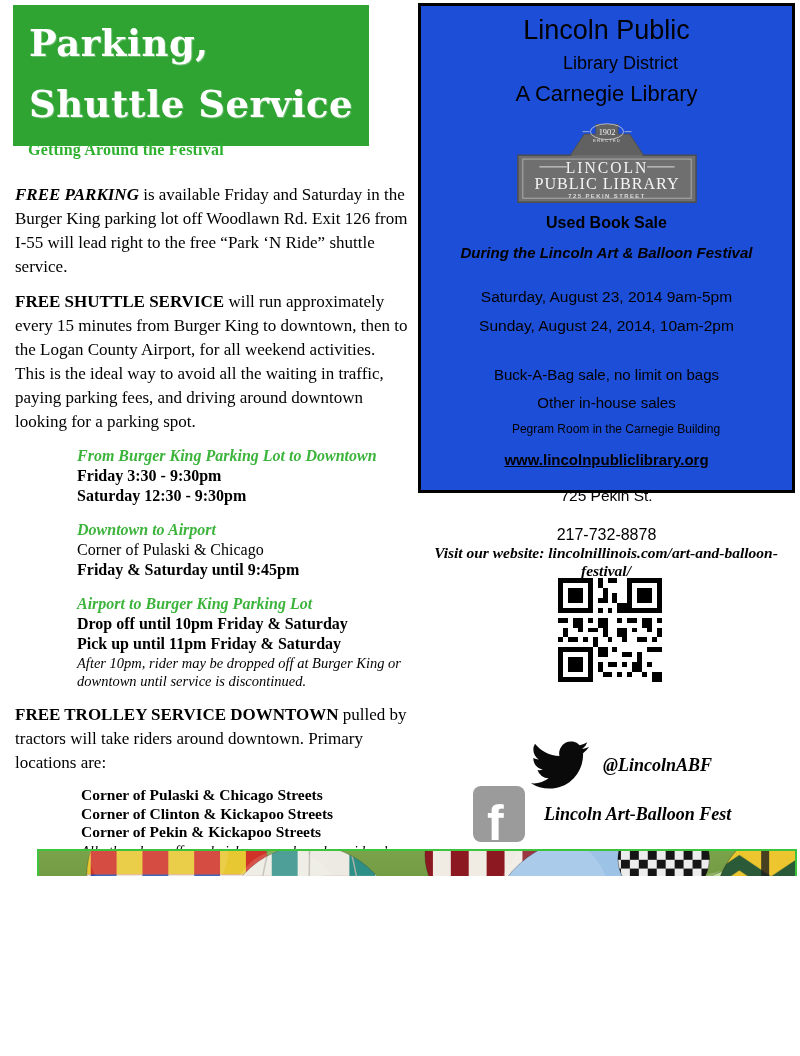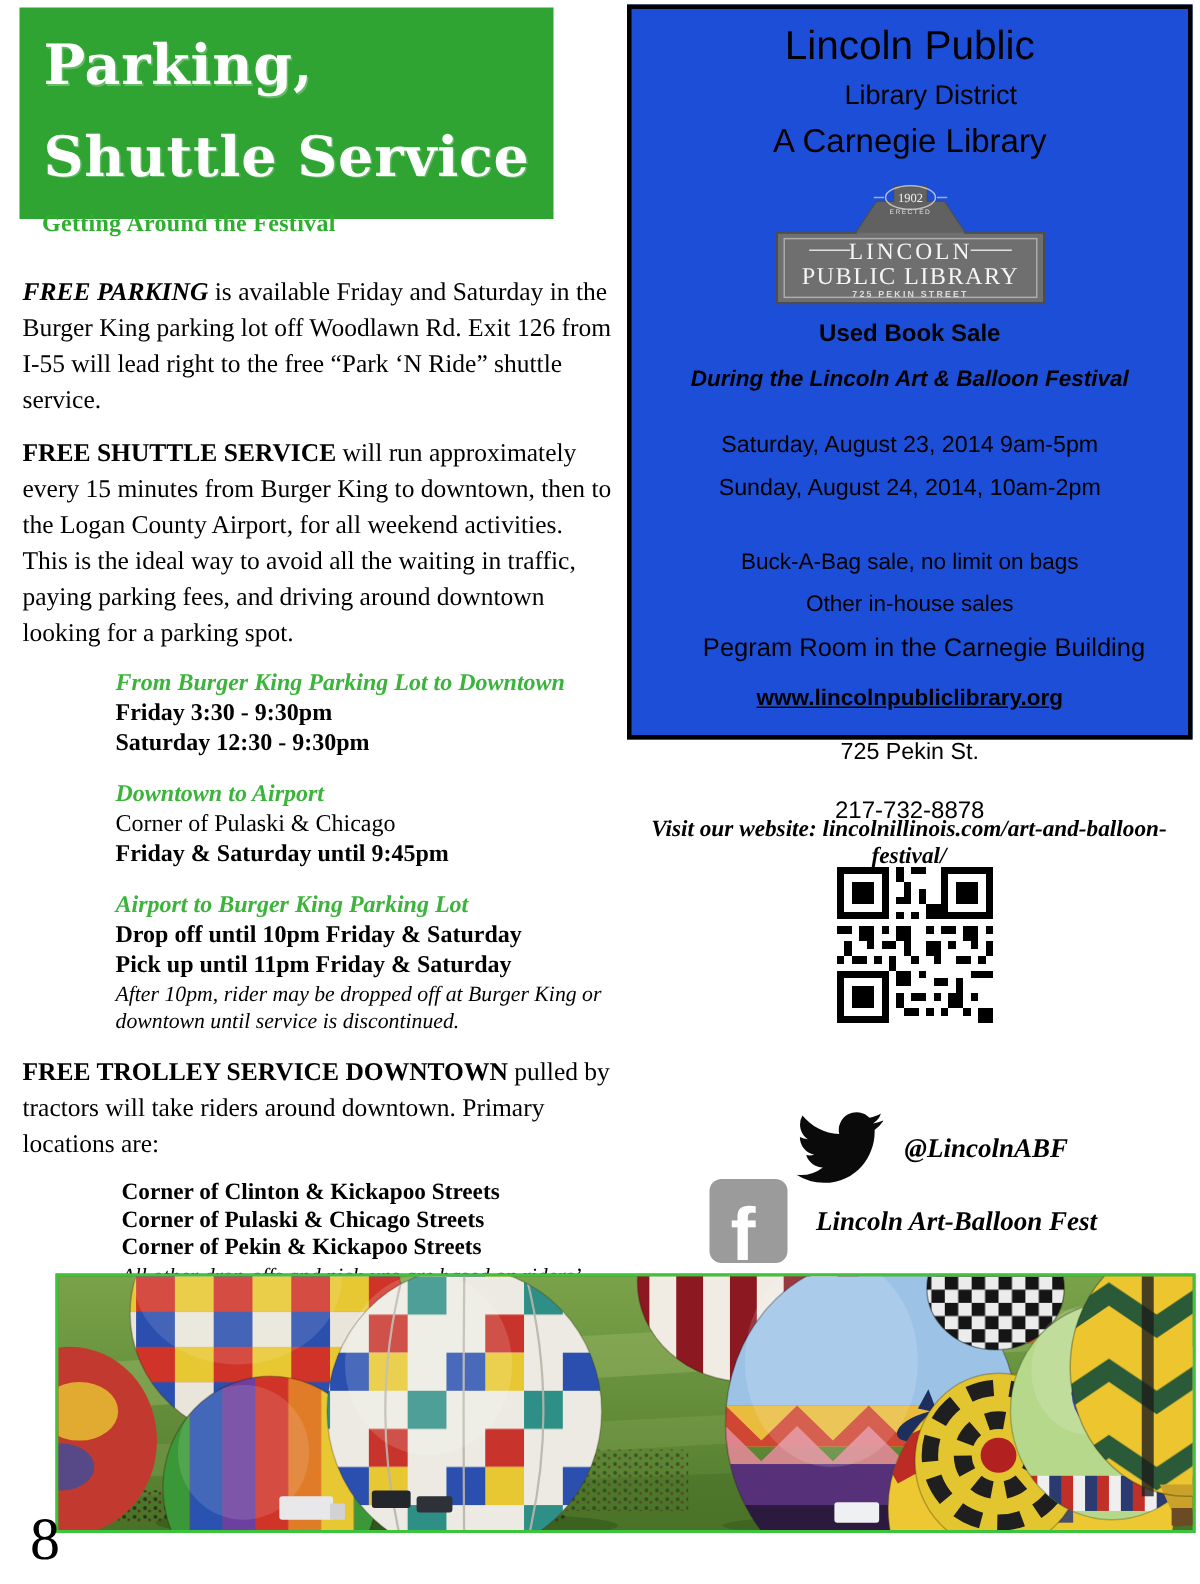--- a/index.html
+++ b/index.html
@@ -1,16 +1,16 @@
 <!DOCTYPE html>
 <html style="--brand-green: #2FA433; --bright-green: #2DB02D; --mid-green: #3CB43C; --photo-green: #3DC43D;"><head>
 <meta charset="utf-8">
 <style>
   html,body { margin:0; padding:0; background:#fff; }
-  .page { position:relative; width:800px; height:1056px; background:#fff; overflow:hidden;
+  .page { position:relative; width:800px; height:876px; background:#fff; overflow:hidden;
           font-family:"Liberation Serif","DejaVu Serif",serif; color:#000; }
 
   
   .title-box { position:absolute; left:13px; top:5px; width:356px; height:141px;
                background:var(--brand-green,#2FA433); color:#fff;
                font-family:"DejaVu Serif",serif; font-weight:bold;
                padding:8px 0 0 16px; box-sizing:border-box; }
   .title-line { font-size:37px; line-height:61px; letter-spacing:0.5px;
                 text-shadow:1px 1px 0 rgba(255,255,255,0.25); }
   .getting { position:absolute; left:28px; top:141px; margin:0; font-size:16px;
@@ -38,21 +38,21 @@
   .lib-t1 { font-size:27px; margin-top:9px; }
   .lib-t2 { font-size:18px; margin-top:7px;padding-left:28px; }
   .lib-t3 { font-size:22px; margin-top:7px; }
   .sign-wrap { margin:9px auto 0; width:186px; height:90px; }
   .lib-event { font-weight:bold; font-size:16px; margin-top:8px; }
   .lib-sub  { font-weight:bold; font-style:italic; font-size:15px; margin-top:12px; }
   .lib-date1 { font-size:15.5px; margin-top:27px; }
   .lib-date2 { font-size:15.5px; margin-top:11px; }
   .lib-d1 { font-size:15px; margin-top:31px; }
   .lib-d2 { font-size:15px; margin-top:11px; }
-  .lib-d3 { font-size:17px; margin-top:11px;padding-left:19px; }
+  .lib-d3 { font-size:12px; margin-top:11px;padding-left:19px; }
   .lib-site { margin-top:15px; font-weight:bold; font-size:15px; text-decoration:underline; cursor:pointer; }
   .lib-addr { margin-top:19px; font-size:15.5px; }
   .lib-phone { margin-top:21px; font-size:16px; }
 
   
   .visit { position:absolute; left:416px; top:544px; width:380px; text-align:center;
            font-weight:bold; font-style:italic; font-size:15.5px; }
   .qr-wrap { position:absolute; left:558px; top:578px; width:104px; height:104px; }
   .tw-row { position:absolute; left:531px; top:736px; display:flex; align-items:center; gap:14px; }
   .tw-icon { width:58px; height:58px; }
@@ -101,22 +101,22 @@
         <div class="sg-h">Airport to Burger King Parking Lot</div>
         <div class="sg-line">Drop off until 10pm Friday &amp; Saturday</div>
         <div class="sg-line">Pick up until 11pm Friday &amp; Saturday</div>
         <div class="sg-note">After 10pm, rider may be dropped off at Burger King or downtown until service is discontinued.</div>
       </div>
     </div>
 
     <p class="trolley-p"><span class="lead-b">FREE TROLLEY SERVICE DOWNTOWN</span><span> pulled by tractors will take riders around downtown. Primary locations are:</span></p>
 
     <div class="loc">
+      <div class="loc-line">Corner of Pulaski &amp; Chicago Streets</div>
       <div class="loc-line">Corner of Clinton &amp; Kickapoo Streets</div>
-      <div class="loc-line">Corner of Pulaski &amp; Chicago Streets</div>
       <div class="loc-line">Corner of Pekin &amp; Kickapoo Streets</div>
       <div class="loc-line italic">All other drop-offs and pick-ups are based on riders’ needs.</div>
       <div class="loc-line">Saturday 10am - 5pm</div>
       <div class="loc-line">Sunday 10am - 4pm</div>
     </div>
   </div>
 
   <div class="lib-box">
     <div class="lib-t1">Lincoln Public</div>
     <div class="lib-t2">Library District</div>

